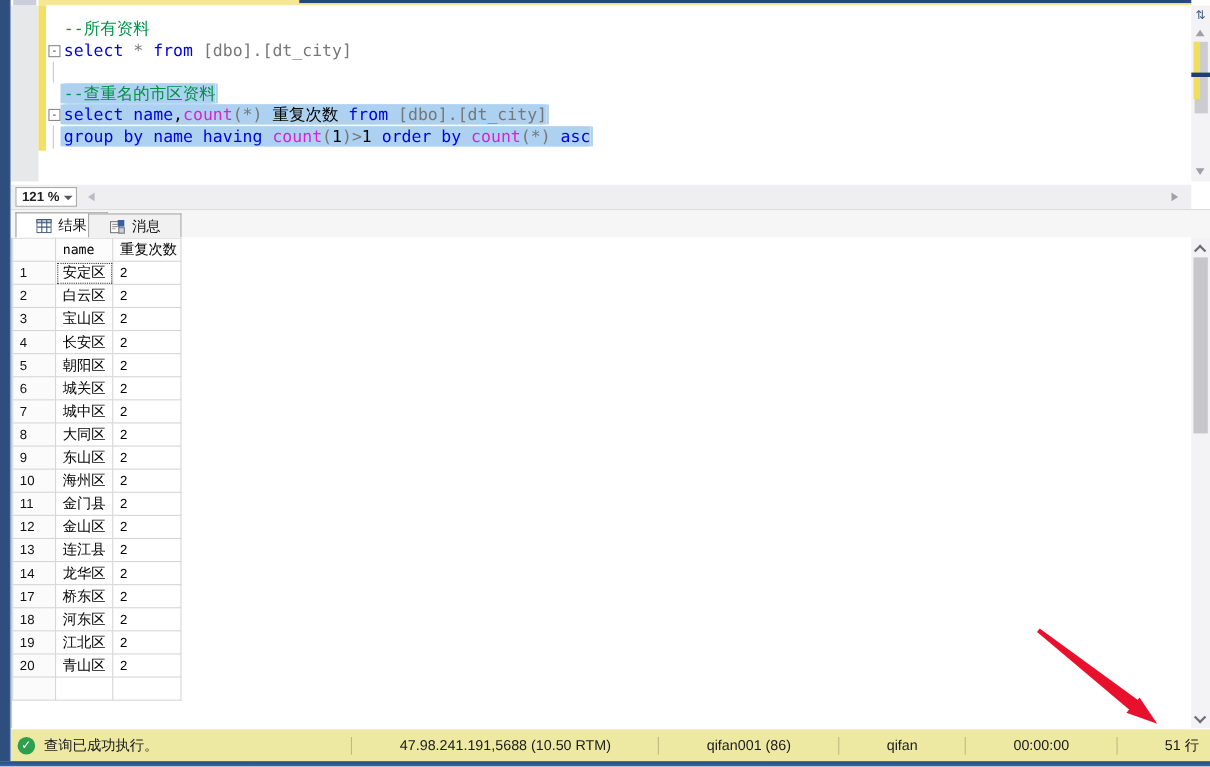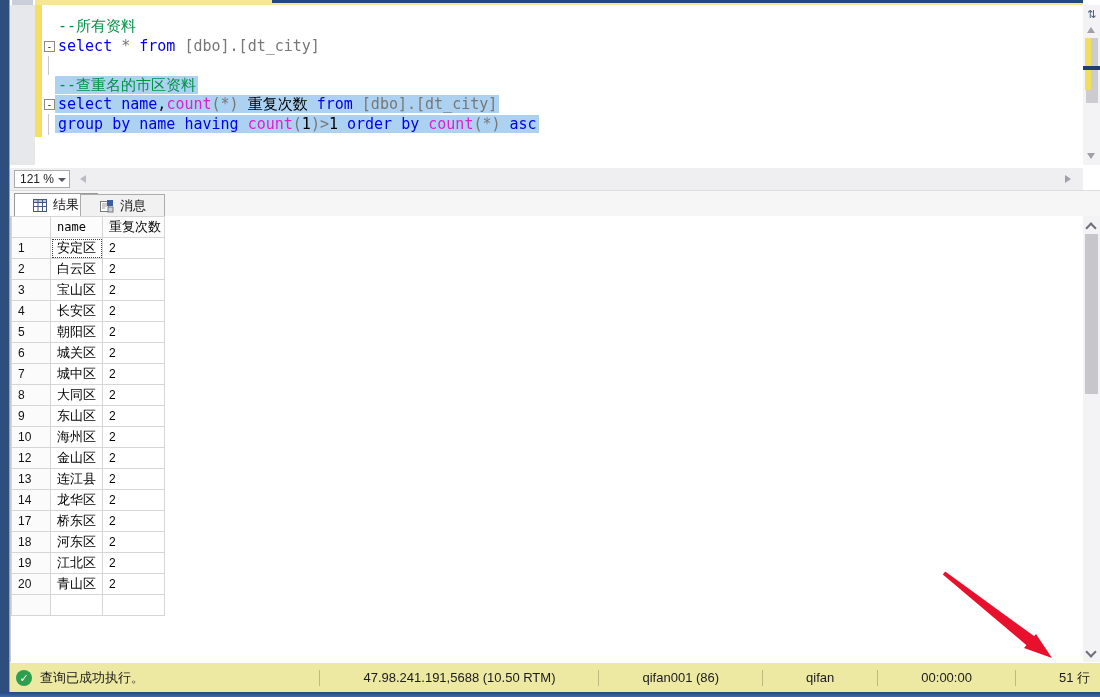--- a/index.html
+++ b/index.html
@@ -37,21 +37,21 @@
   .grip { left:2px; top:2px; width:13px; height:14px; text-align:center; color:#44597E; font-size:11px; line-height:14px; cursor:row-resize; }
   .tri { width:0; height:0; position:absolute; }
   .tri-up { left:4px; top:22px; border-left:4px solid transparent; border-right:4px solid transparent; border-bottom:6px solid #9FA0A8; }
   .tri-down-ed { left:4px; top:148px; border-left:4px solid transparent; border-right:4px solid transparent; border-top:6px solid #9FA0A8; }
   .ed-thumb { left:3px; top:33px; width:12px; height:65px; background:#CBCBD0; }
   .ed-marker-yellow { left:2px; top:33px; width:6px; height:52px; background:#F0DE5E; }
   .ed-marker-navy { left:0; top:61px; width:17px; height:4px; background:#1F3F74; }
 
   
   .hscroll { left:10px; top:168px; width:1073px; height:22px; background:#EFEFF2; }
-  .zoom-box { position:absolute; left:4px; top:2px; width:56px; height:18px; background:#fff; border:1px solid #ABABAB; font-size:12px; color:#222; line-height:16px; padding-left:5px; cursor:pointer; }
+  .zoom-box { position:absolute; left:4px; top:2px; width:56px; height:18px; background:#fff; border:1px solid #ABABAB; font-size:12px; color:#222; line-height:16px; padding-left:5px; cursor:pointer;font-weight:bold; }
   .zoom-caret { position:absolute; right:3px; top:7px; width:0; height:0; border-left:4px solid transparent; border-right:4px solid transparent; border-top:4px solid #55585E; }
   .h-left { left:70px; top:7px; border-top:4px solid transparent; border-bottom:4px solid transparent; border-right:6px solid #BBBBC4; }
   .h-right { right:12px; top:7px; border-top:4px solid transparent; border-bottom:4px solid transparent; border-left:6px solid #9FA0A8; }
 
   
   .tab-strip { left:10px; top:190px; width:1090px; height:26px; background:#F6F6F6; border-top:1px solid #DDD; }
   .tab { position:absolute; bottom:0; height:23px; display:flex; align-items:center; gap:6px; padding:0 18px; font-size:13px; color:#111; cursor:pointer; }
   .tab.active { left:4px; background:#fff; border:1px solid #9A9A9A; border-bottom:none; }
   .tab.inactive { left:70px; height:22px; background:#F1F1F1; border:1px solid #ABABAB; border-bottom:none; }
 
@@ -209,20 +209,25 @@
             <td class="row-num">9</td>
             <td class="cell cjk">东山区</td>
             <td class="cell">2</td>
           </tr>
           <tr>
             <td class="row-num">10</td>
             <td class="cell cjk">海州区</td>
             <td class="cell">2</td>
           </tr>
           <tr>
+            <td class="row-num">11</td>
+            <td class="cell cjk">金门县</td>
+            <td class="cell">2</td>
+          </tr>
+          <tr>
             <td class="row-num">12</td>
             <td class="cell cjk">金山区</td>
             <td class="cell">2</td>
           </tr>
           <tr>
             <td class="row-num">13</td>
             <td class="cell cjk">连江县</td>
             <td class="cell">2</td>
           </tr>
           <tr>

